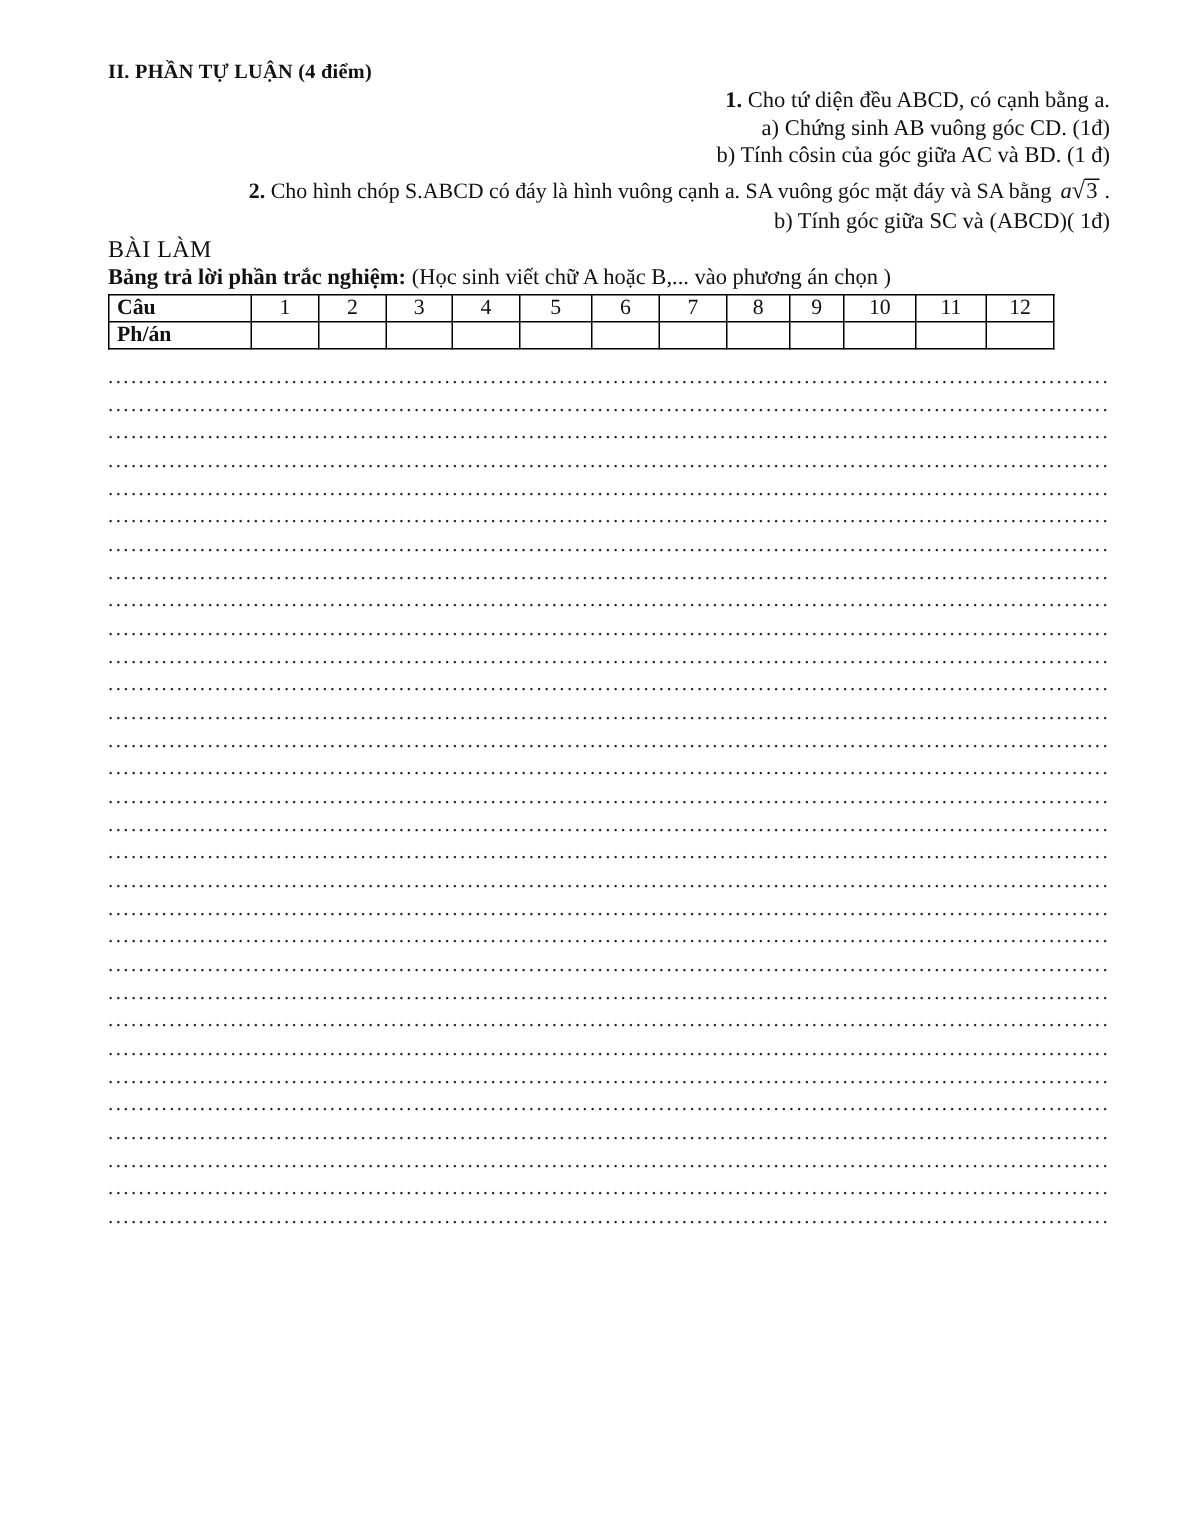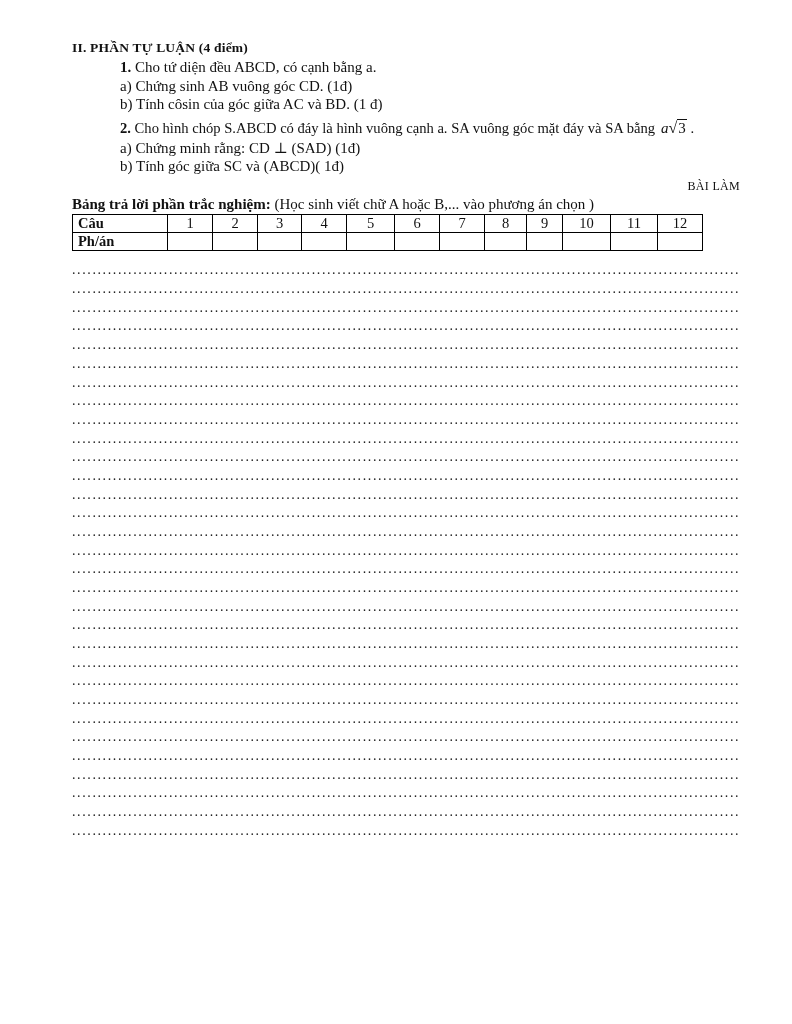--- a/index.html
+++ b/index.html
@@ -23,35 +23,36 @@
     font-weight: bold;
     line-height: 19px;
     letter-spacing: 0.2px;
   }
   .q-block { }
   .q-line {
     font-size: 15px;
     line-height: 18.6px;
     margin-left: 48px;
     white-space: nowrap;
+    text-align: right;
   }
   .q-line.lead { margin-top: 1px; }
   .q-line.q2lead {
     margin-top: 3px;
     line-height: 21px;
     font-size: 14.6px;
   }
   .q-num { font-weight: bold; }
   .math { font-size: 15px; margin-left: 6px; white-space: nowrap; }
   .math .mvar { font-style: italic; font-family: "Liberation Serif", serif; }
   .math .sqrt-glyph { font-size: 16px; }
   .math .radicand { border-top: 1.2px solid #111; padding: 0 1px; }
   .center-title {
-    text-align: right;
-    font-size: 12px;
+    text-align: left;
+    font-size: 16px;
     line-height: 18px;
     margin-top: 1px;
     letter-spacing: 0.3px;
   }
   .table-intro {
     font-size: 15px;
     line-height: 18.5px;
   }
   .table-intro .intro-bold { font-weight: bold; text-align: center; }
   table.answer-table {
@@ -96,21 +97,20 @@
   <div class="section-header">II. PHẦN TỰ LUẬN (4 điểm)</div>
 
   <div class="q-block">
     <p class="q-line lead"><span class="q-num">1.</span><span> Cho tứ diện đều ABCD, có cạnh bằng a.</span></p>
     <p class="q-line">a) Chứng sinh AB vuông góc CD. (1đ)</p>
     <p class="q-line">b) Tính côsin của góc giữa AC và BD. (1 đ)</p>
   </div>
 
   <div class="q-block">
     <p class="q-line q2lead"><span class="q-num">2.</span><span> Cho hình chóp S.ABCD có đáy là hình vuông cạnh a. SA vuông góc mặt đáy và SA bằng</span><span class="math"><span class="mvar">a</span><span class="sqrt-glyph">√</span><span class="radicand">3</span></span><span> .</span></p>
-    <p class="q-line">a) Chứng minh rằng: CD ⊥ (SAD) (1đ)</p>
     <p class="q-line">b) Tính góc giữa SC và (ABCD)( 1đ)</p>
   </div>
 
   <div class="center-title">BÀI LÀM</div>
 
   <p class="table-intro"><span class="intro-bold">Bảng trả lời phần trắc nghiệm:</span><span> (Học sinh viết chữ A hoặc B,... vào phương án chọn )</span></p>
 
   <table class="answer-table">
     <colgroup>
       <col style="width:95px">

